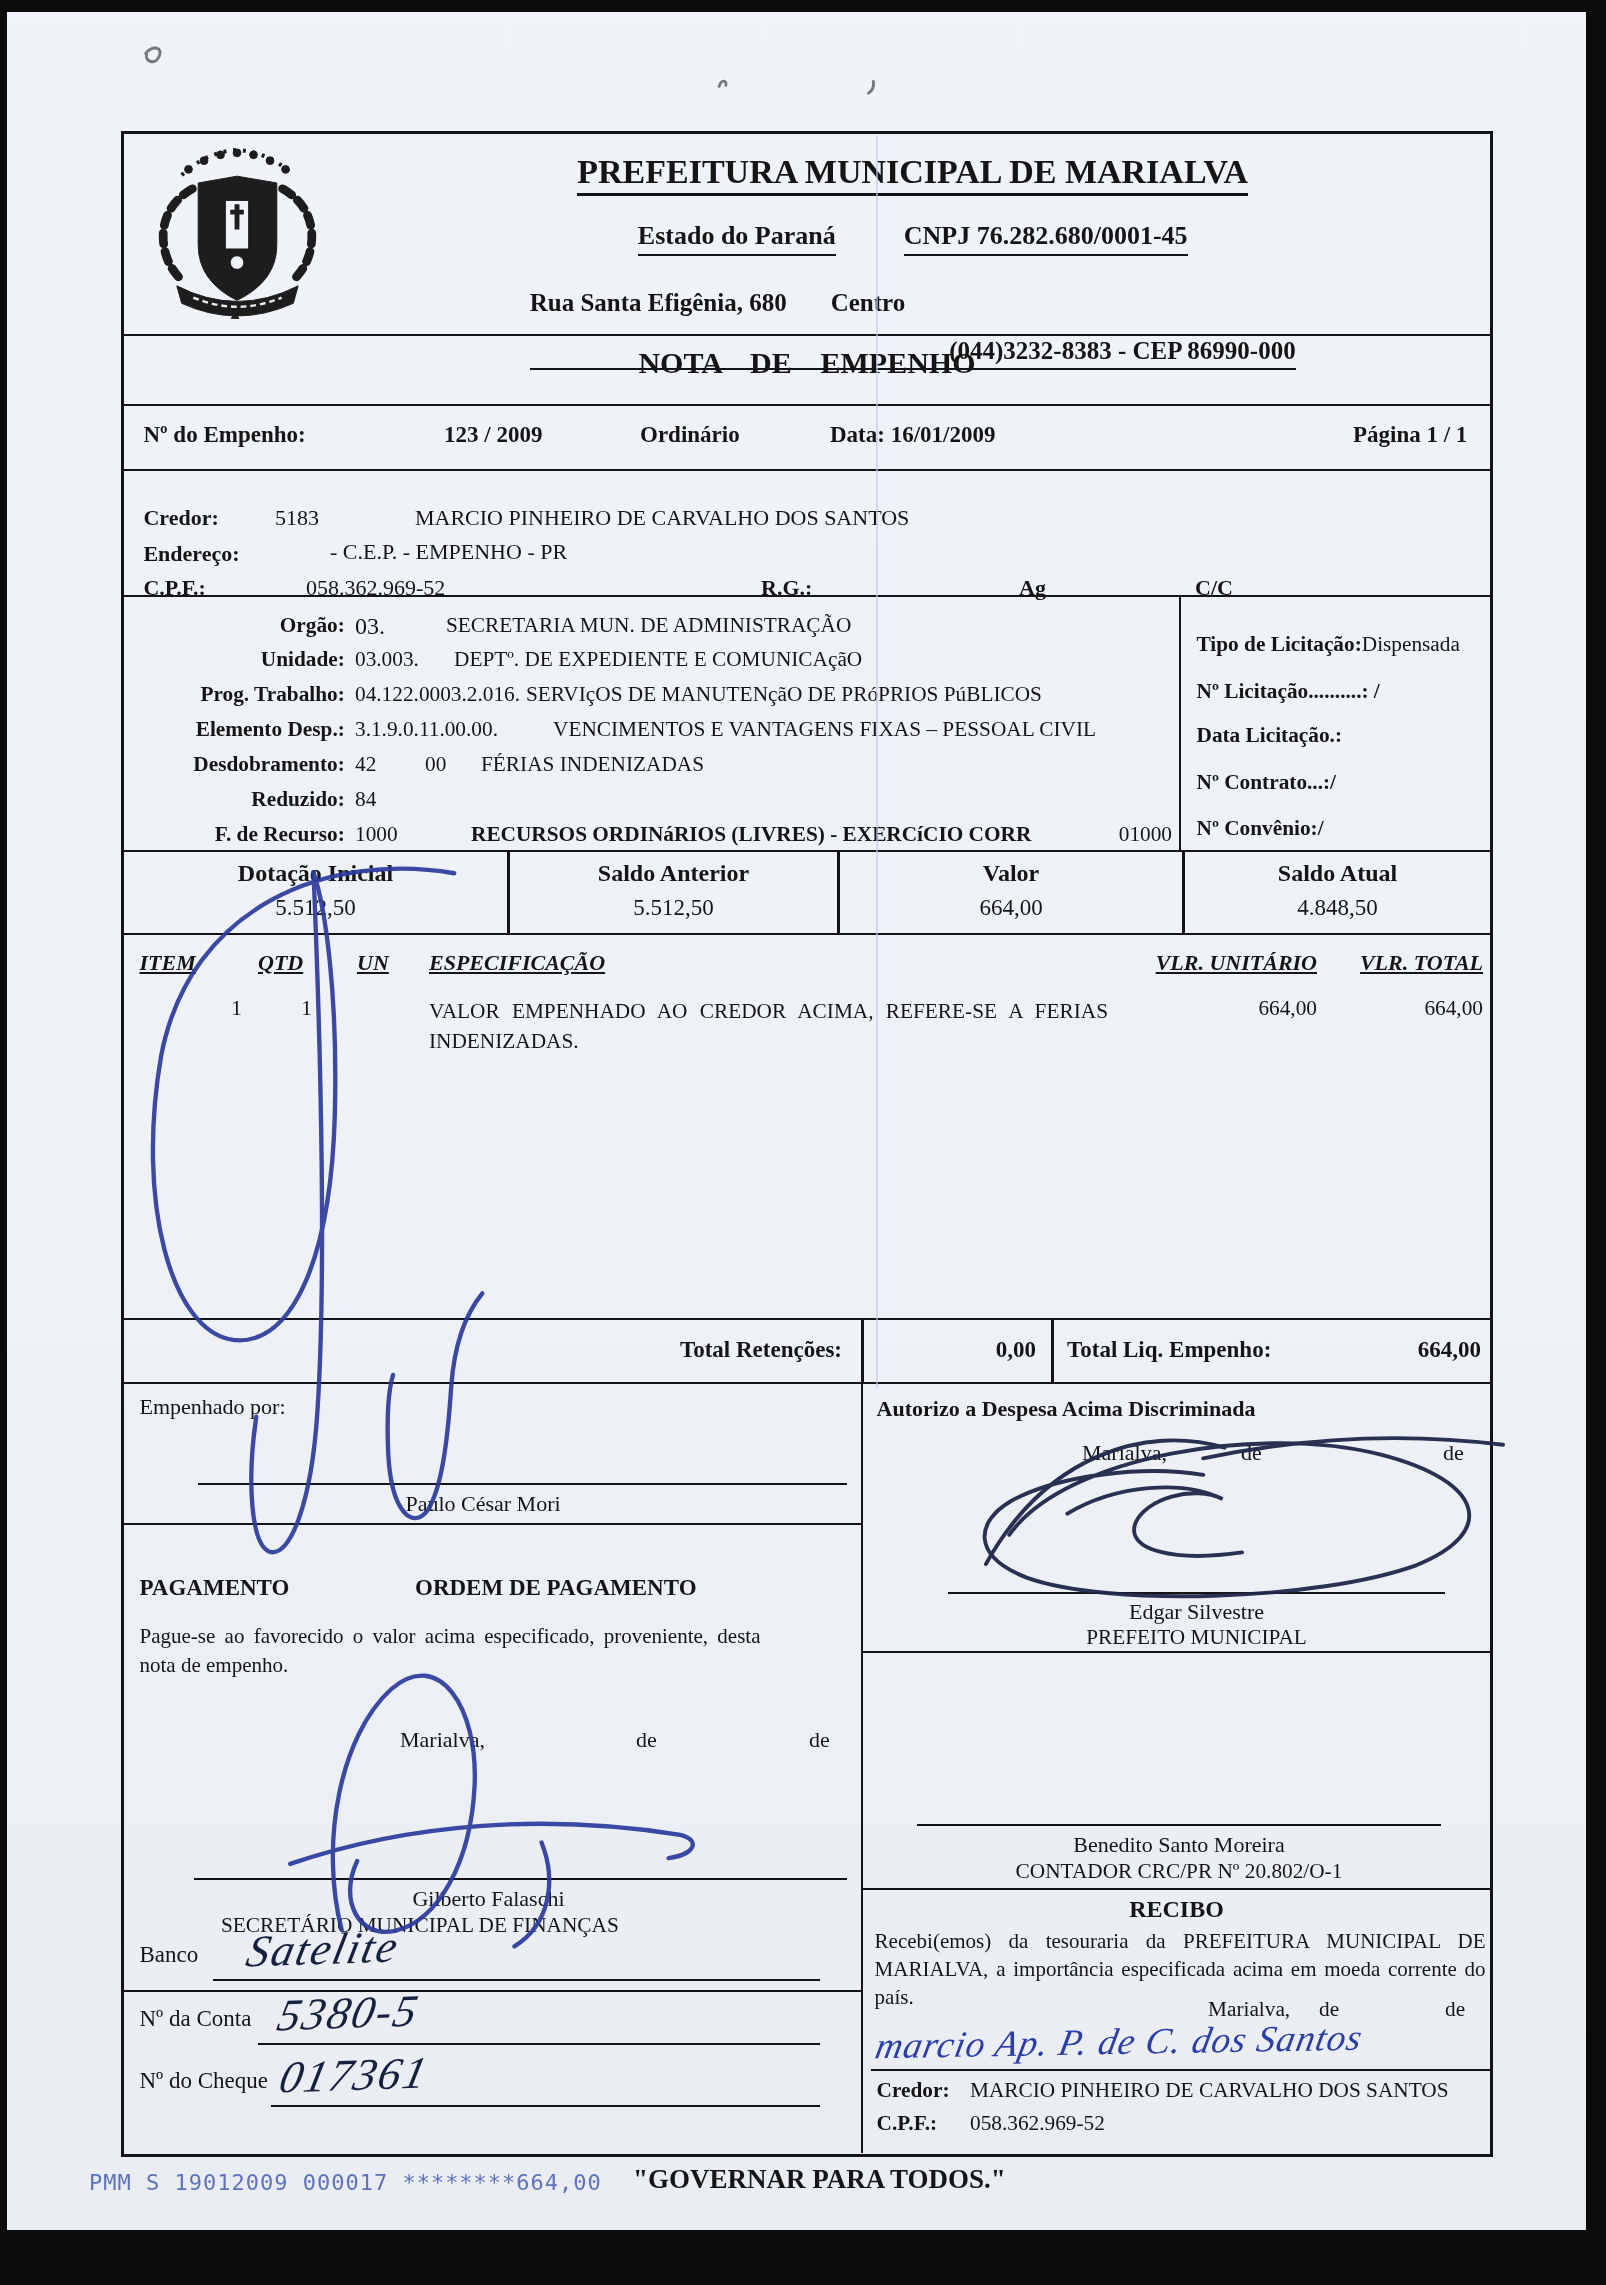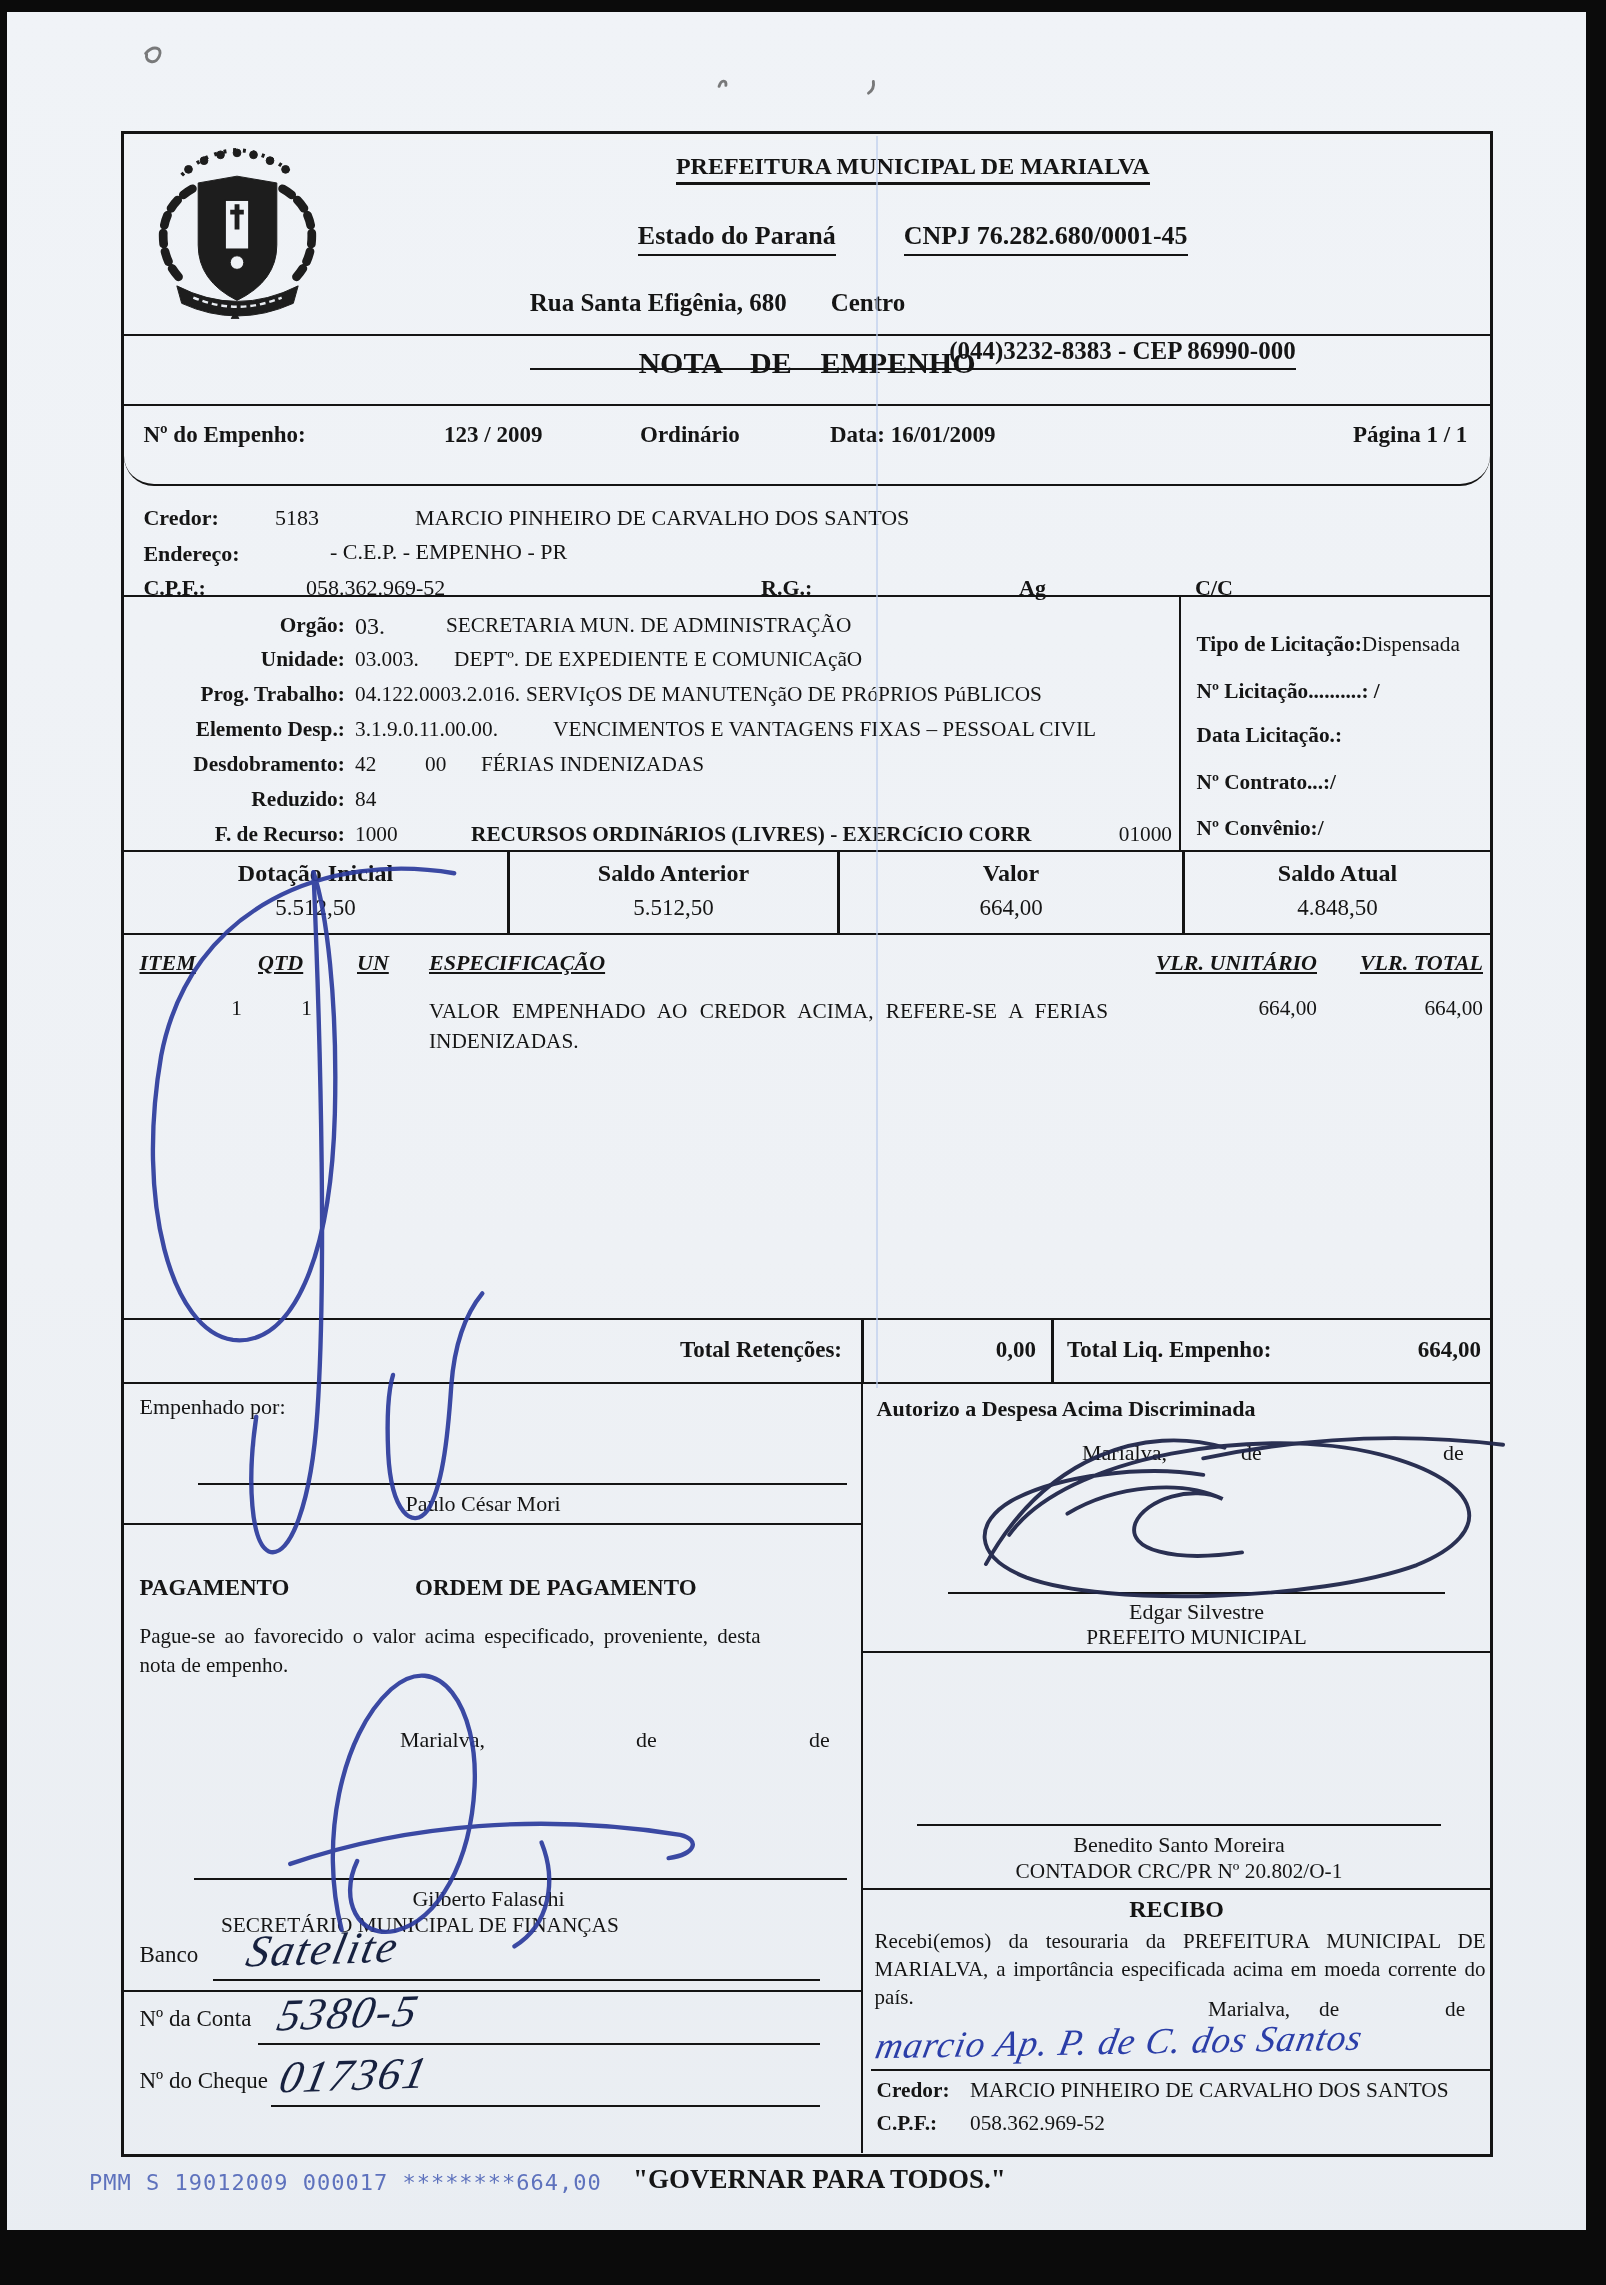--- a/index.html
+++ b/index.html
@@ -62,41 +62,41 @@
             <path d="M56 46 Q28 62 26 92 Q25 122 47 142" fill="none" stroke-width="9" stroke-linecap="round" stroke-dasharray="11 8"></path>
             <path d="M149 46 Q177 62 179 92 Q180 122 158 142" fill="none" stroke-width="9" stroke-linecap="round" stroke-dasharray="11 8"></path>
             <path d="M40 146 Q102 178 165 146 L160 164 Q102 190 45 164 Z"></path>
             <path d="M57 158 Q102 177 148 158" stroke="#e9edf2" stroke-width="2.5" stroke-dasharray="6 4" fill="none"></path>
             <path d="M100 172 l4 8 l-8 0 Z"></path>
           </g>
         </svg>
       </div>
       <div class="abs" style="left:223px;right:11.6px;top:0;height:194px;">
         <div class="abs ctr" style="left:0;right:0;top:19.4px;">
-          <span class="b u3" style="font-size:24px;border-bottom-width:3.9px;">PREFEITURA MUNICIPAL DE MARIALVA</span>
+          <span class="b u3" style="font-size:34px;border-bottom-width:3.9px;">PREFEITURA MUNICIPAL DE MARIALVA</span>
         </div>
         <div class="abs" style="left:0;right:0;top:87px;display:flex;justify-content:center;gap:68px;">
           <span class="b u3" style="font-size:26px;">Estado do Paraná</span>
           <span class="b u3" style="font-size:26px;">CNPJ 76.282.680/0001-45</span>
         </div>
         <div class="abs" style="left:0;right:0;top:155px;display:flex;justify-content:center;">
           <span class="u3" style="display:inline-flex;gap:44px;">
             <span class="b" style="font-size:25px;">Rua Santa Efigênia, 680</span>
             <span class="b" style="font-size:25px;">Centro</span>
             <span class="b" style="font-size:25px;margin-top:48px;">(044)3232-8383 - CEP 86990-000</span>
           </span>
         </div>
       </div>
       <div class="hline" style="left:0;right:0;top:200px;"></div>
       <div class="abs ctr" style="left:0;right:0;top:212px;">
         <span class="b" style="font-size:30px;word-spacing:21.3px;">NOTA DE EMPENHO</span>
       </div>
     </div>
 
-    <div class="sec bb" style="top:272px;height:80px;border-radius:30px;">
+    <div class="sec bb" style="top:272px;height:65px;">
       <span class="t b" style="left:19.4px;top:15.5px;font-size:23px;">Nº do Empenho:</span>
       <span class="t b" style="left:320px;top:15.5px;font-size:23px;">123 / 2009</span>
       <span class="t b" style="left:516px;top:15.5px;font-size:23px;">Ordinário</span>
       <span class="t b" style="left:706px;top:15.5px;font-size:23px;">Data: 16/01/2009</span>
       <span class="t b" style="left:1213px;top:15.5px;font-size:23px;margin-left:16px;">Página  1 / 1</span>
     </div>
 
     <div class="sec bb" style="top:361px;height:102px;">
       <span class="t b" style="left:19.4px;top:9.7px;font-size:22px;">Credor:</span>
       <span class="t" style="left:151px;top:9.7px;font-size:22px;">5183</span>

